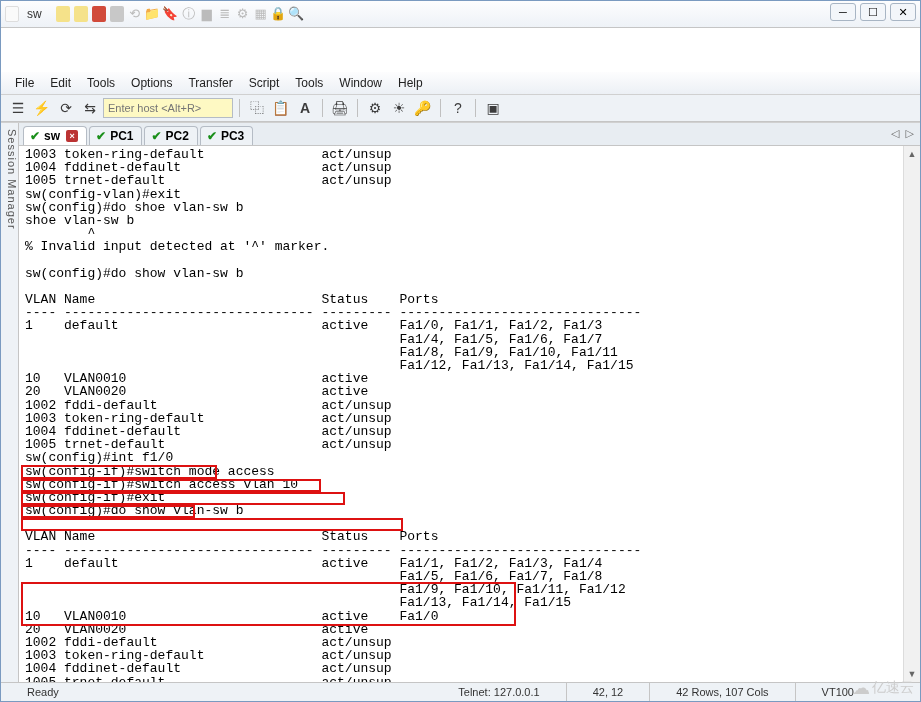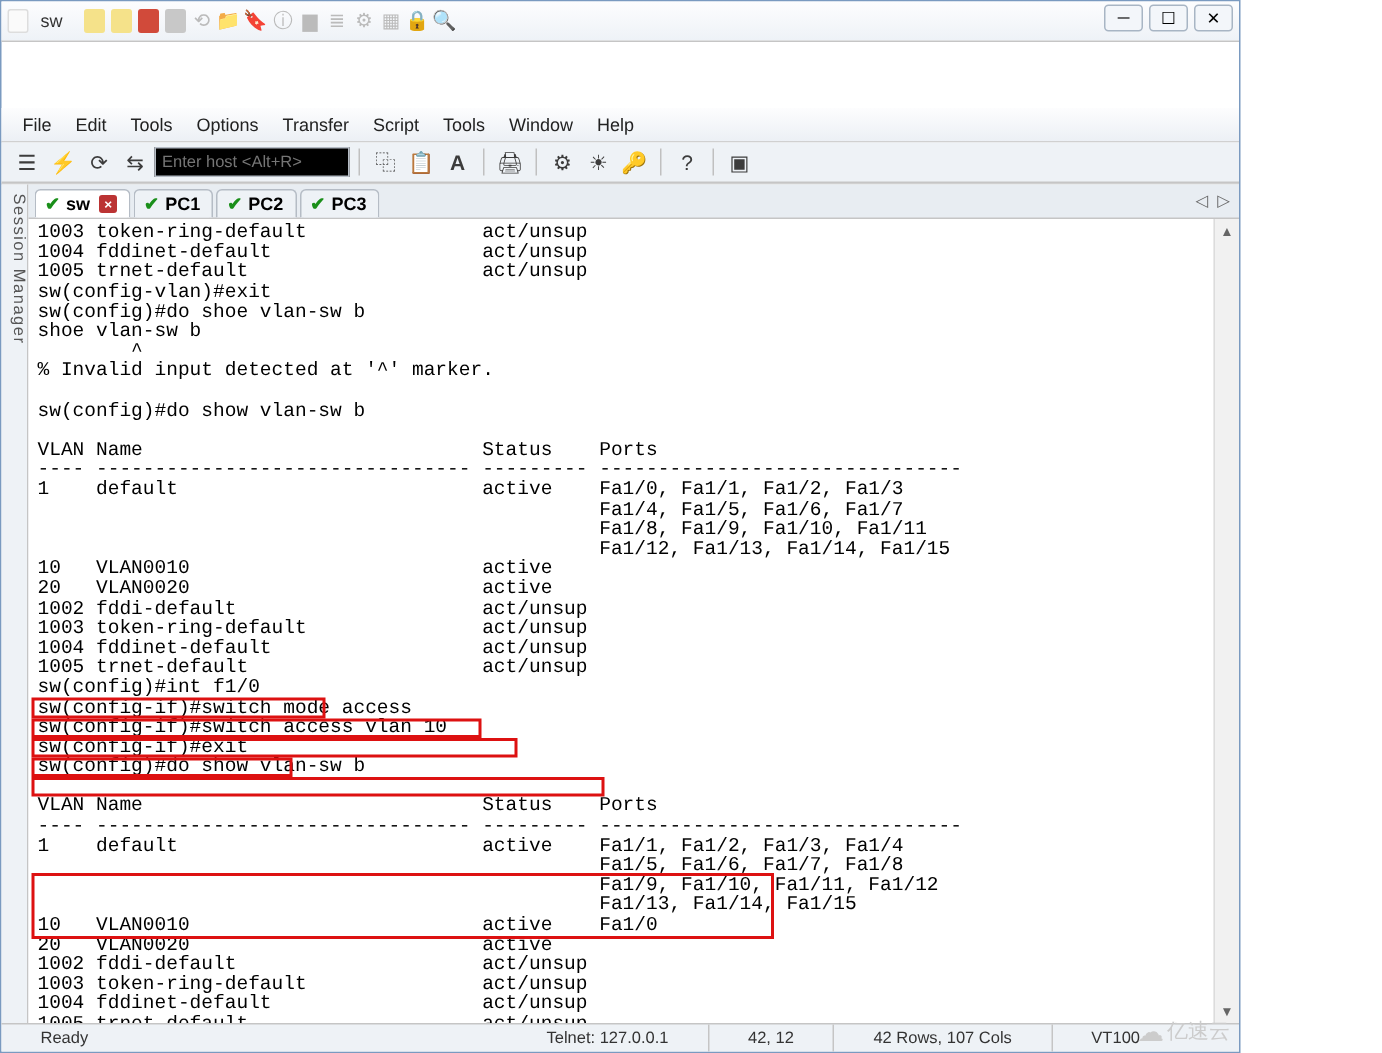--- a/index.html
+++ b/index.html
@@ -4,21 +4,21 @@
 <style>
   * { box-sizing: border-box; }
   body {
     margin: 0;
     font-family: "Segoe UI", Tahoma, sans-serif;
     font-size: 12px;
     background: #fff;
     user-select: none;
   }
   .window {
-    width: 827px;
+    width: 921px;
     height: 702px;
     border: 1px solid #7a9ac0;
     display: flex;
     flex-direction: column;
     position: relative;
     background: #fff;
     justify-content: space-between;
   }
   
   .titlebar {
@@ -123,21 +123,21 @@
     background: #c0c0c0;
     margin: 0 4px;
   }
   .tool-input {
     width: 130px;
     height: 20px;
     border: 1px solid #b5bcc5;
     padding: 0 4px;
     font-size: 11px;
     color: #888;
-    background: #000000;
+    background: #fef9c3;
   }
   
   .body-area {
     flex: 1 1 auto;
     display: flex;
     min-height: 0;
     border-top: 1px solid #d0d0d0;
   }
   .session-manager {
     width: 18px;

